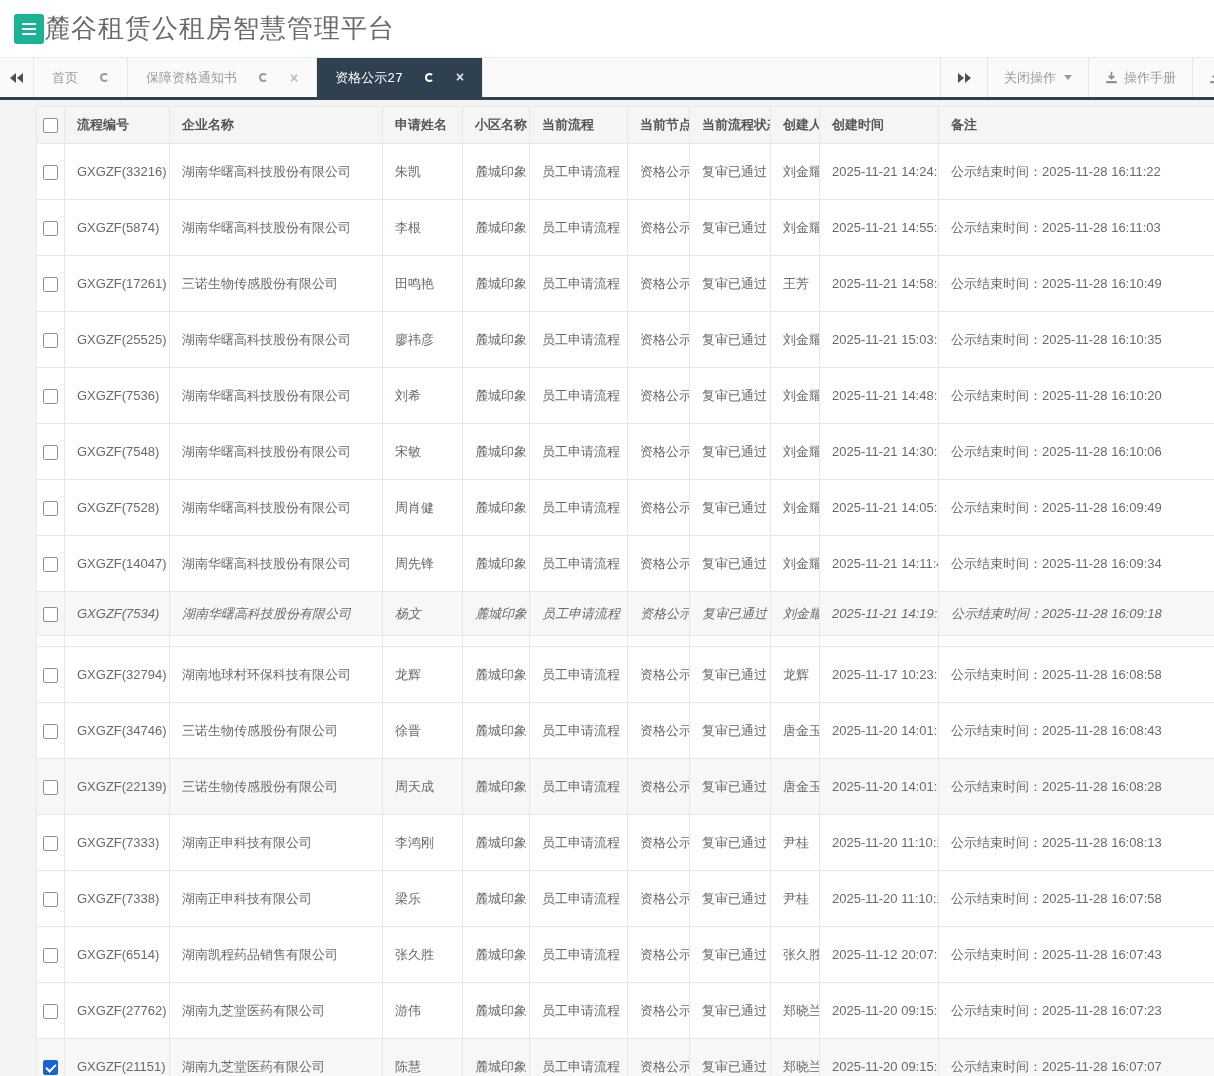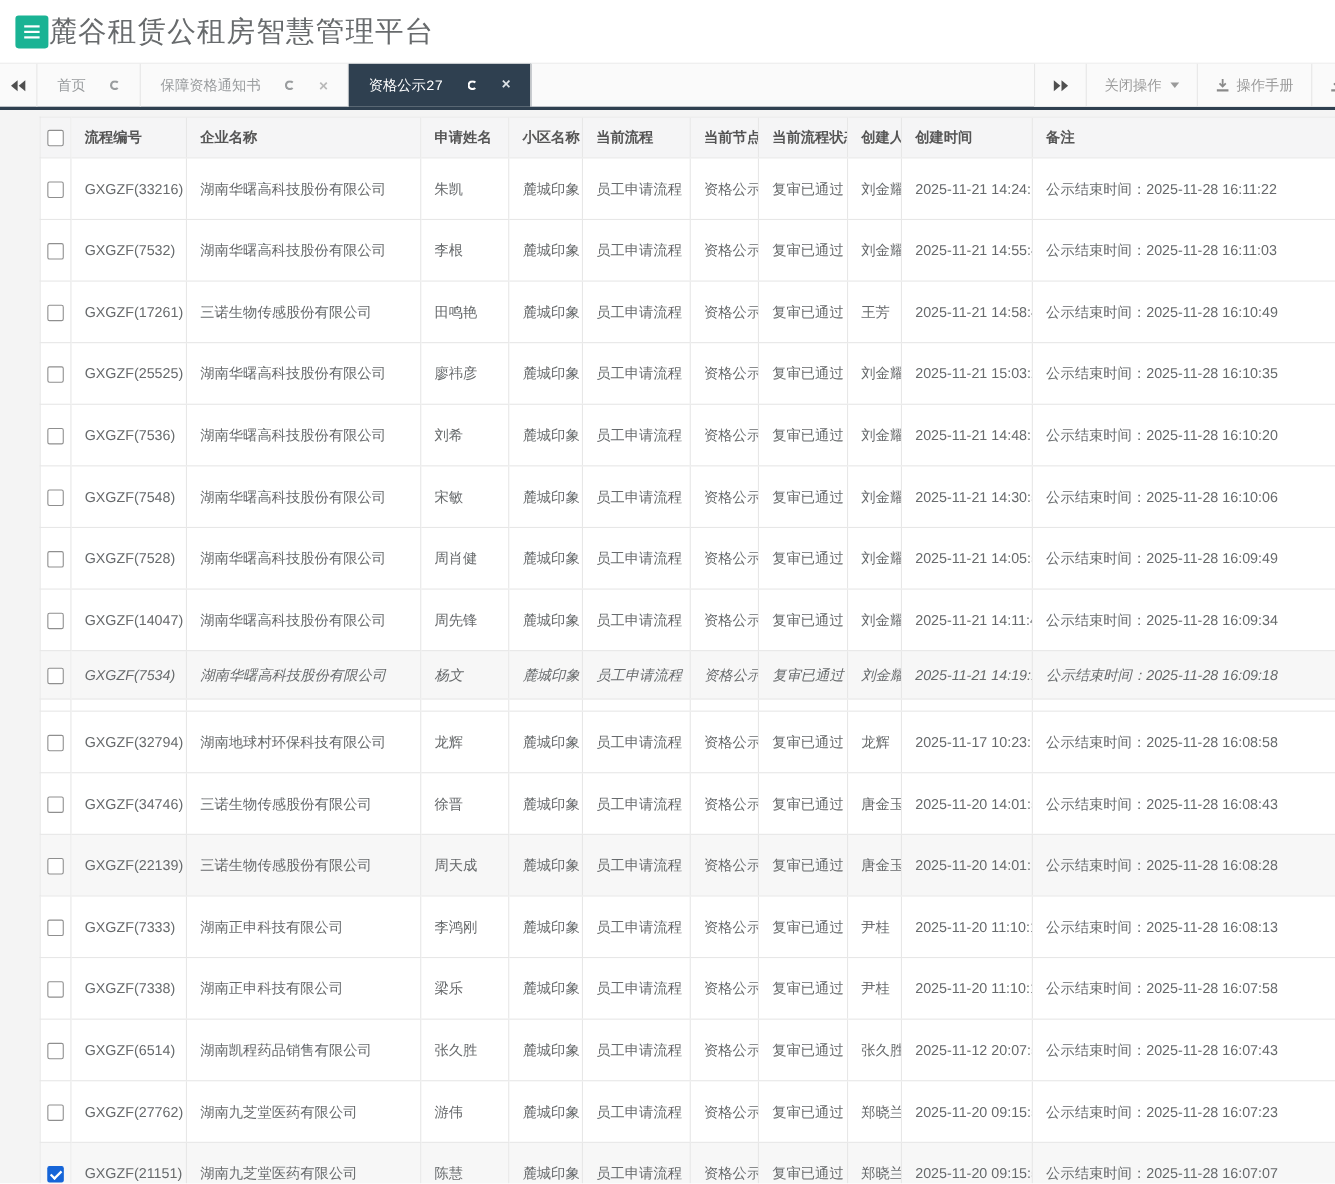--- a/index.html
+++ b/index.html
@@ -159,21 +159,21 @@
           <td>麓城印象</td>
           <td>员工申请流程</td>
           <td>资格公示</td>
           <td>复审已通过</td>
           <td>刘金耀</td>
           <td>2025-11-21 14:24:19</td>
           <td>公示结束时间：2025-11-28 16:11:22</td>
         </tr>
         <tr>
           <td class="col-cb"><span class="cb"></span></td>
-          <td>GXGZF(7532)</td>
+          <td>GXGZF(5874)</td>
           <td>湖南华曙高科技股份有限公司</td>
           <td>李根</td>
           <td>麓城印象</td>
           <td>员工申请流程</td>
           <td>资格公示</td>
           <td>复审已通过</td>
           <td>刘金耀</td>
           <td>2025-11-21 14:55:47</td>
           <td>公示结束时间：2025-11-28 16:11:03</td>
         </tr>

